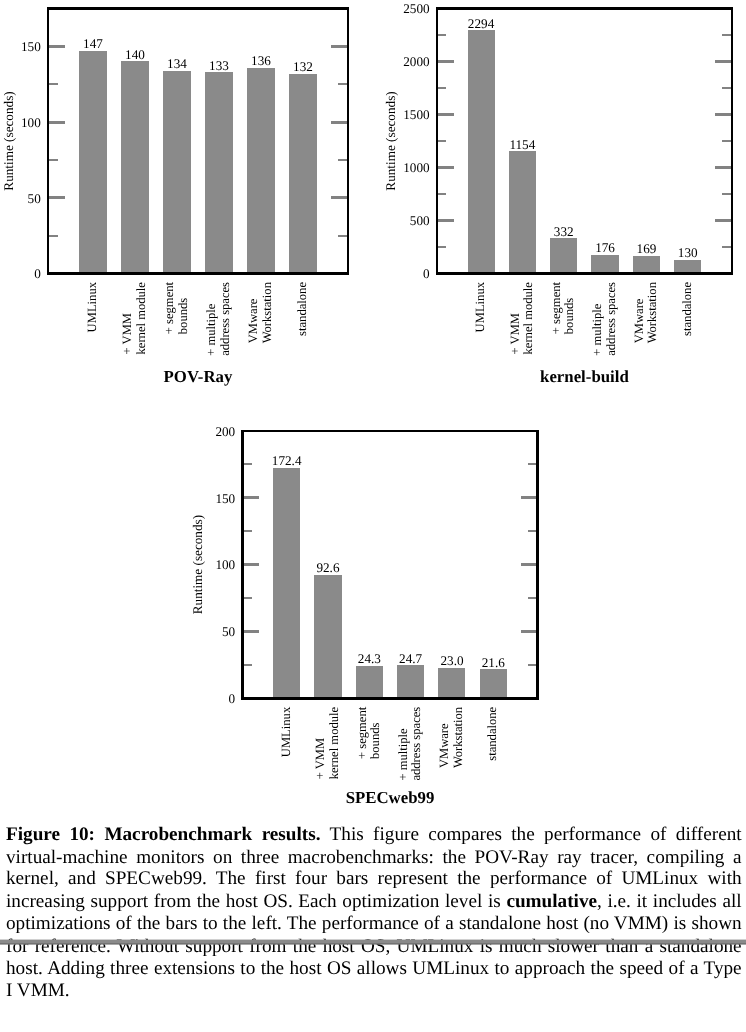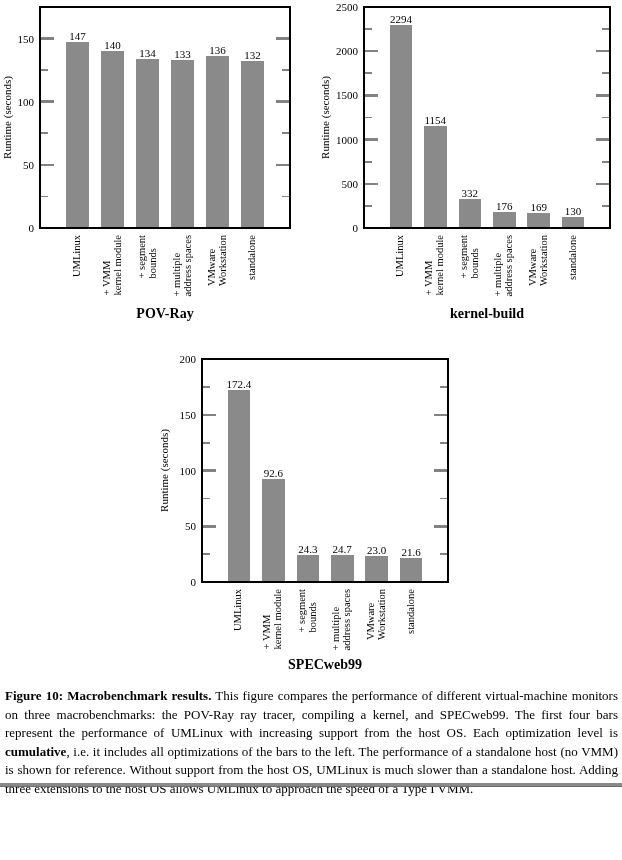--- a/index.html
+++ b/index.html
@@ -12,21 +12,21 @@
     font-family: "Liberation Serif", serif;
   }
   .chart-slot { position: absolute; }
   svg text { font-family: "Liberation Serif", serif; fill: #000000; }
   .caption {
     position: absolute;
     left: 5px;
     top: 687px;
     width: 613px;
     margin: 0;
-    font-size: 13px;
+    font-size: 16px;
     line-height: 18.6px;
     text-align: justify;
     color: #000000;
   }
   .caption b { font-weight: bold; }
   .bottom-rule {
     position: absolute;
     left: 0;
     top: 783px;
     width: 622px;

